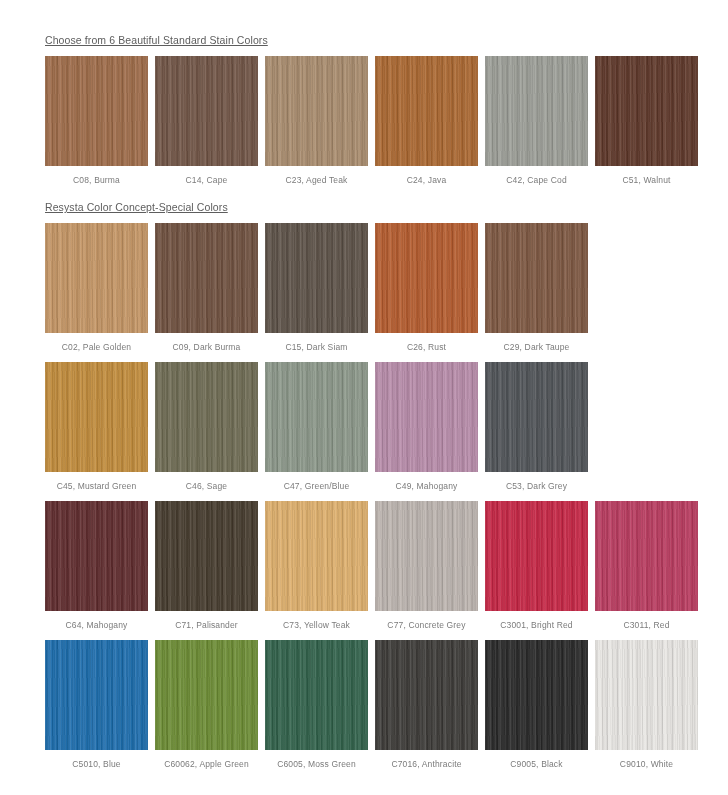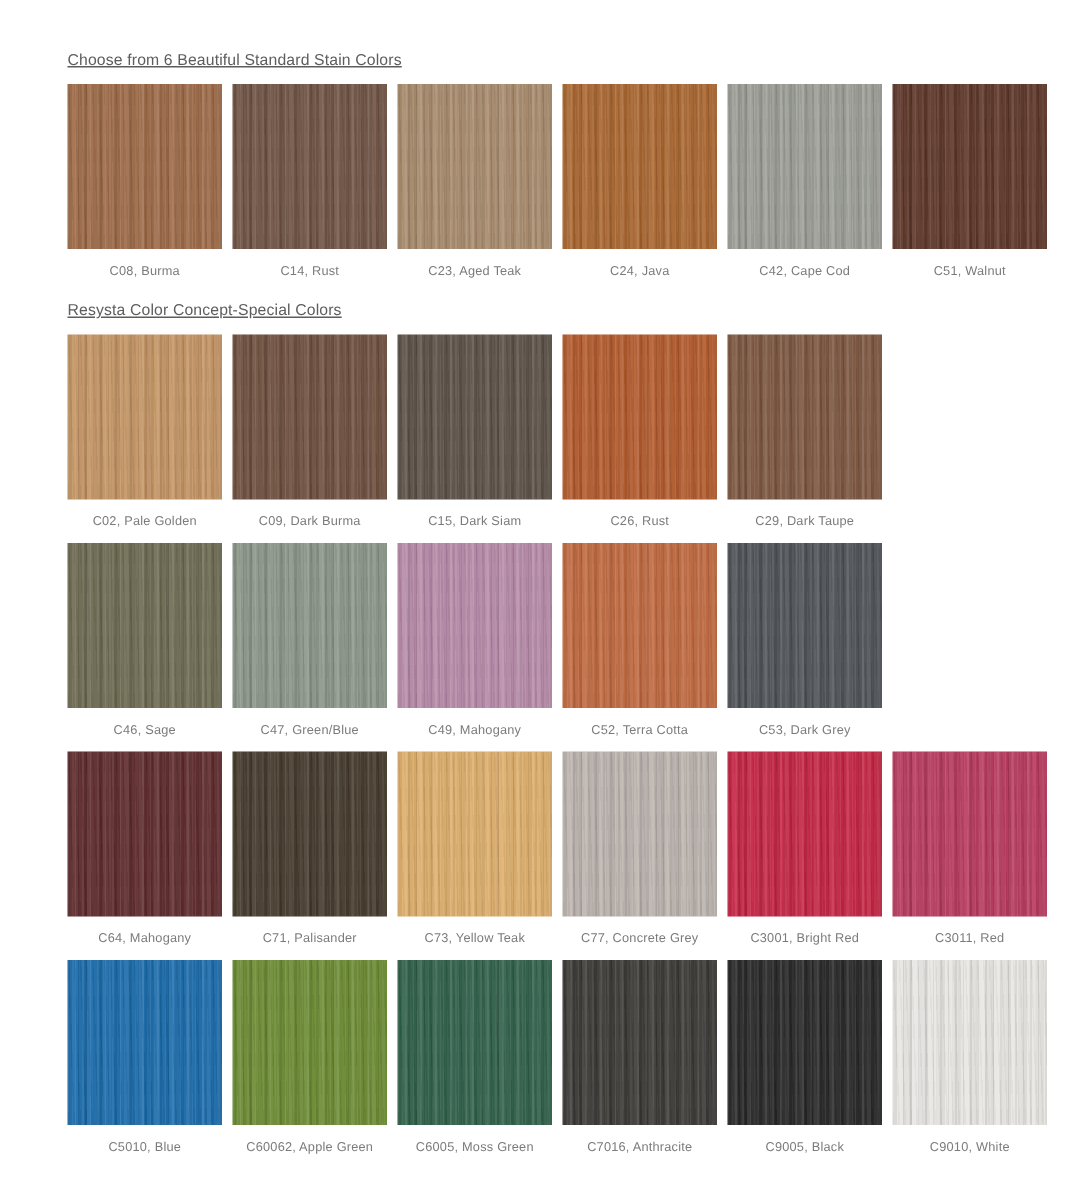--- a/index.html
+++ b/index.html
@@ -105,21 +105,21 @@
 
   <h2 class="section-heading heading-1">Choose from 6 Beautiful Standard Stain Colors</h2>
 
   <div class="swatch-row">
     <div class="swatch-cell">
       <div class="swatch-chip" style="background-color: rgb(157, 106, 71);"></div>
       <div class="swatch-label">C08, Burma</div>
     </div>
     <div class="swatch-cell">
       <div class="swatch-chip" style="background-color: rgb(111, 83, 68);"></div>
-      <div class="swatch-label">C14, Rust</div>
+      <div class="swatch-label">C14, Cape</div>
     </div>
     <div class="swatch-cell">
       <div class="swatch-chip" style="background-color: rgb(167, 138, 108);"></div>
       <div class="swatch-label">C23, Aged Teak</div>
     </div>
     <div class="swatch-cell">
       <div class="swatch-chip" style="background-color: rgb(169, 102, 47);"></div>
       <div class="swatch-label">C24, Java</div>
     </div>
     <div class="swatch-cell">
@@ -152,36 +152,36 @@
       <div class="swatch-label">C26, Rust</div>
     </div>
     <div class="swatch-cell">
       <div class="swatch-chip" style="background-color: rgb(124, 86, 64);"></div>
       <div class="swatch-label">C29, Dark Taupe</div>
     </div>
   </div>
 
   <div class="swatch-row">
     <div class="swatch-cell">
+      <div class="swatch-chip" style="background-color: rgb(192, 138, 58);"></div>
+      <div class="swatch-label">C45, Mustard Green</div>
+    </div>
+    <div class="swatch-cell">
       <div class="swatch-chip" style="background-color: rgb(109, 106, 82);"></div>
       <div class="swatch-label">C46, Sage</div>
     </div>
     <div class="swatch-cell">
       <div class="swatch-chip" style="background-color: rgb(138, 150, 136);"></div>
       <div class="swatch-label">C47, Green/Blue</div>
     </div>
     <div class="swatch-cell">
       <div class="swatch-chip" style="background-color: rgb(182, 138, 168);"></div>
       <div class="swatch-label">C49, Mahogany</div>
     </div>
     <div class="swatch-cell">
-      <div class="swatch-chip" style="background-color: rgb(192, 105, 63);"></div>
-      <div class="swatch-label">C52, Terra Cotta</div>
-    </div>
-    <div class="swatch-cell">
       <div class="swatch-chip" style="background-color: rgb(78, 82, 86);"></div>
       <div class="swatch-label">C53, Dark Grey</div>
     </div>
   </div>
 
   <div class="swatch-row">
     <div class="swatch-cell">
       <div class="swatch-chip" style="background-color: rgb(94, 42, 44);"></div>
       <div class="swatch-label">C64, Mahogany</div>
     </div>

